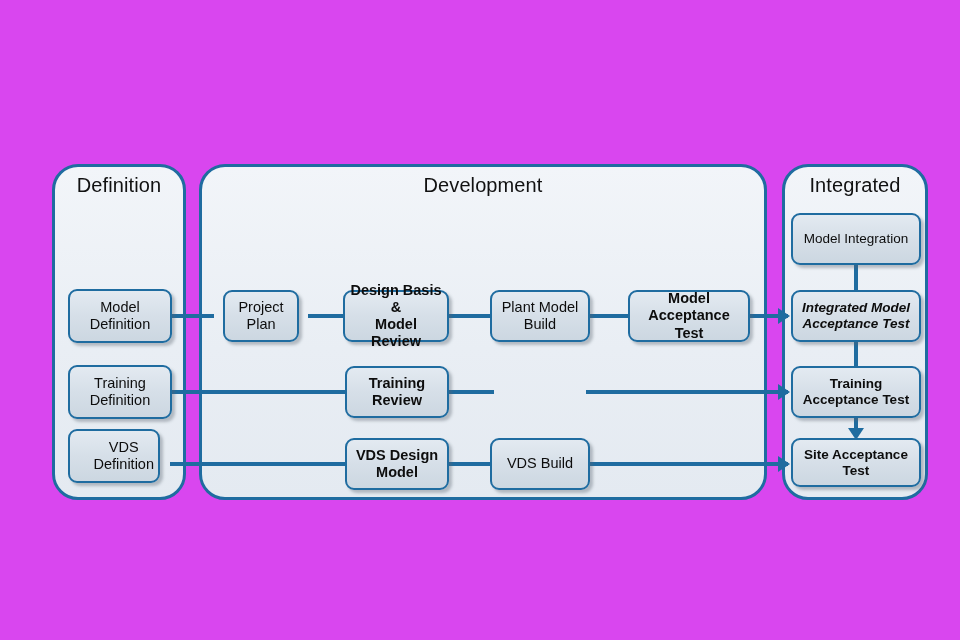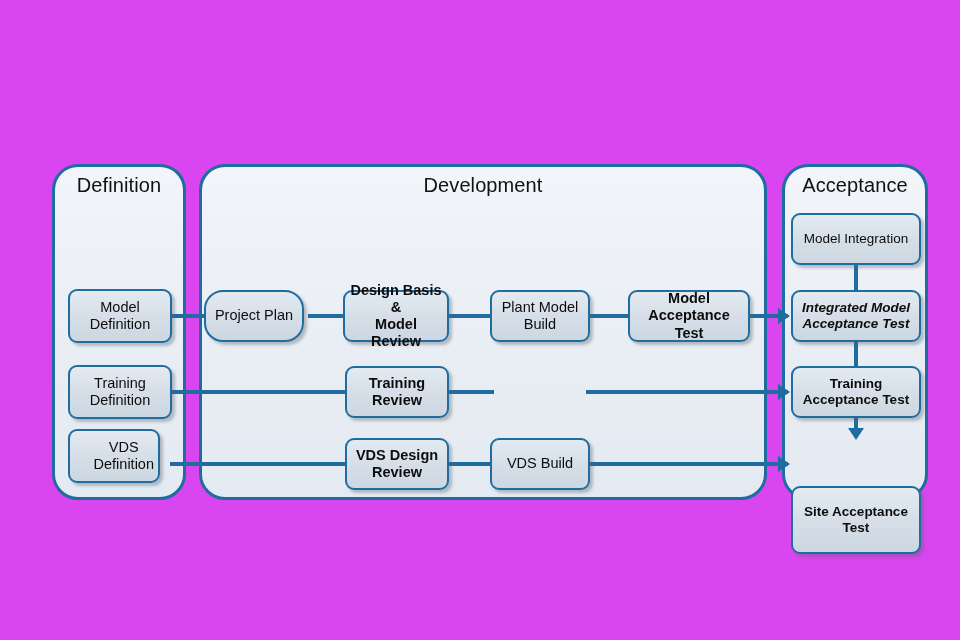--- a/index.html
+++ b/index.html
@@ -99,21 +99,21 @@
 
   <div class="phase" style="left:52px; top:164px; width:134px; height:336px;">
     <div class="phase-title">Definition</div>
   </div>
 
   <div class="phase" style="left:199px; top:164px; width:568px; height:336px;padding-left:9px;">
     <div class="phase-title">Development</div>
   </div>
 
   <div class="phase" style="left:782px; top:164px; width:146px; height:336px;">
-    <div class="phase-title">Acceptance</div>
+    <div class="phase-title">Integrated</div>
   </div>
 
   <div class="hline" style="left:170px; top:314px; width:44px;"></div>
 
   <div class="hline" style="left:308px; top:314px; width:40px;"></div>
 
   <div class="hline" style="left:446px; top:314px; width:48px;"></div>
 
   <div class="hline" style="left:586px; top:314px; width:48px;"></div>
 
@@ -143,21 +143,21 @@
   <div class="node" style="left:68px; top:365px; width:104px; height:54px;">
     <span style="white-space:pre-line;">Training
 Definition</span>
   </div>
 
   <div class="node" style="left:68px; top:429px; width:92px; height:54px;justify-content:flex-end;">
     <span style="white-space:pre-line;">VDS
 Definition</span>
   </div>
 
-  <div class="node" style="left:204px; top:290px; width:100px; height:52px;border-radius:19px;">
+  <div class="node" style="left:223px; top:290px; width:76px; height:52px;">
     <span style="white-space:pre-line;">Project Plan</span>
   </div>
 
   <div class="node" style="left:490px; top:290px; width:100px; height:52px;">
     <span style="white-space:pre-line;">Plant Model
 Build</span>
   </div>
 
   <div class="node bold" style="left:343px; top:290px; width:106px; height:52px;">
     <span style="white-space:pre-line;">Design Basis &amp;
@@ -170,39 +170,39 @@
   </div>
 
   <div class="node bold" style="left:345px; top:366px; width:104px; height:52px;">
     <span style="white-space:pre-line;">Training
 Review</span>
   </div>
 
 
   <div class="node bold" style="left:345px; top:438px; width:104px; height:52px;">
     <span style="white-space:pre-line;">VDS Design
-Review</span>
+Model</span>
   </div>
 
   <div class="node" style="left:791px; top:213px; width:130px; height:52px; font-size:13.5px;">
     <span style="white-space:pre-line;">Model Integration</span>
   </div>
 
   <div class="node" style="left:490px; top:438px; width:100px; height:52px;">
     <span style="white-space:pre-line;">VDS Build</span>
   </div>
 
   <div class="node bold" style="left:791px; top:290px; width:130px; height:52px; font-size:13.5px;">
     <span style="white-space:pre-line;font-style:italic;">Integrated Model
 Acceptance Test</span>
   </div>
 
   <div class="node bold" style="left:791px; top:366px; width:130px; height:52px; font-size:13.5px;">
     <span style="white-space:pre-line;">Training
 Acceptance Test</span>
   </div>
 
-  <div class="node bold" style="left:791px; top:438px; width:130px; height:68px; font-size:13.5px;margin-top:48px;">
+  <div class="node bold" style="left:791px; top:438px; width:130px; height:49px; font-size:13.5px;">
     <span style="white-space:pre-line;">Site Acceptance
 Test</span>
   </div>
 
 </div>
 
 </body></html>

